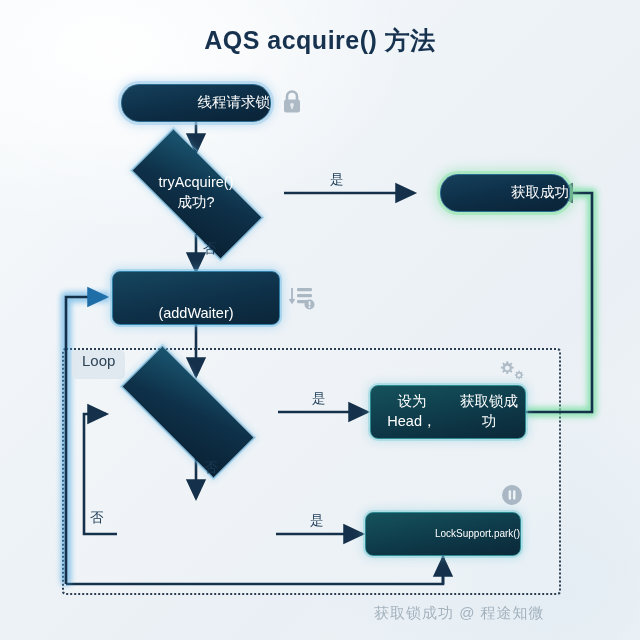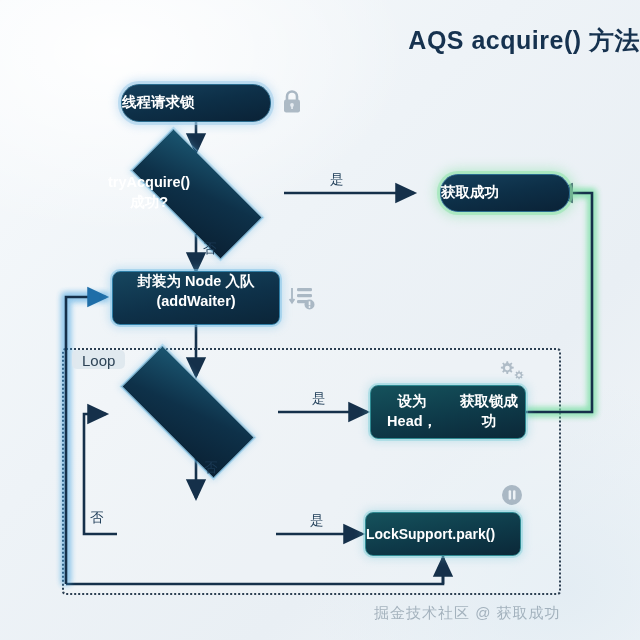--- a/index.html
+++ b/index.html
@@ -27,48 +27,47 @@
       radial-gradient(ellipse 420px 260px at 18% 8%, rgba(255,255,255,0.95), rgba(255,255,255,0) 70%),
       radial-gradient(ellipse 360px 300px at 88% 92%, rgba(226,236,243,0.9), rgba(255,255,255,0) 70%);
     pointer-events: none;
   }
 
   #title {
     position: absolute;
     left: 0;
     top: 24px;
     width: 640px;
-    text-align: right;
+    text-align: center;
     font-size: 25px;
     font-weight: bold;
     color: #16324f;
     letter-spacing: 0.5px;
     z-index: 20;
   }
 
   svg#wires {
     position: absolute;
     left: 0; top: 0;
     width: 640px;
     height: 640px;
     z-index: 4;
   }
 
   .node {
     position: absolute;
     z-index: 10;
     display: flex;
     align-items: center;
-    justify-content: flex-start;
+    justify-content: flex-end;
     text-align: center;
     color: #ffffff;
     font-size: 14.5px;
     line-height: 1.35;
     box-sizing: border-box;
-    font-weight: bold;
   }
 
   
   .pill {
     border-radius: 18px;
     background: linear-gradient(170deg, #16405c 0%, #0d2f47 50%, #0a2236 100%);
     border: 1px solid #2a6c8f;
   }
   .pill.glow-blue {
     box-shadow: 0 0 0 3px rgba(160,205,235,0.55), 0 0 10px 4px rgba(150,200,235,0.45);
@@ -105,48 +104,47 @@
     border: 1px solid #2f7ea6;
     box-shadow: 0 0 0 2px rgba(120,190,230,0.4), 0 0 9px 3px rgba(110,185,230,0.3);
   }
   .diamond-label {
     position: absolute;
     left: 0; top: 0;
     width: 100%;
     height: 100%;
     display: flex;
     align-items: center;
-    justify-content: flex-start;
+    justify-content: center;
     text-align: center;
     color: #ffffff;
     font-size: 14.5px;
     line-height: 1.35;
     z-index: 2;
-    font-weight: bold;
   }
 
   .edge-label {
     position: absolute;
     z-index: 12;
     font-size: 13.5px;
     color: #1b3a55;
     background: transparent;
   }
 
   .loop-box {
     position: absolute;
     z-index: 2;
     border: 2px dotted #2c3f52;
     border-radius: 4px;
     background: rgba(255,255,255,0.18);
   }
   .loop-tab {
     position: absolute;
     z-index: 6;
-    padding: 2px 10px 0 10px;
+    padding: 2px 10px 10px 10px;
     border-radius: 5px;
     background: rgba(222,231,238,0.92);
     color: #2d4356;
     font-size: 15px;
   }
 
   .icon {
     position: absolute;
     z-index: 12;
     opacity: 0.62;
@@ -266,21 +264,20 @@
         <div>成功?</div>
       </div>
     </div>
   </div>
 
   <div class="node pill glow-green" style="left:440px; top:174px; width:130px; height:38px;">
     <span>获取成功</span>
   </div>
 
   <div class="node rect" style="left:112px; top:271px; width:168px; height:54px; flex-direction:column;">
-    <div>封装为 Node 入队</div>
     <div>(addWaiter)</div>
   </div>
 
   <div class="icon" style="left:288px; top:285px;">
     <svg width="28" height="28" viewBox="0 0 28 28">
       <rect x="9" y="3" width="15" height="3.2" rx="1.3" fill="#8295a6"></rect>
       <rect x="9" y="9" width="15" height="3.2" rx="1.3" fill="#8295a6"></rect>
       <rect x="9" y="15" width="11" height="3.2" rx="1.3" fill="#8295a6"></rect>
       <path d="M4 3 L4 17 M1.6 14 L4 17.6 L6.4 14" stroke="#8295a6" stroke-width="1.8" fill="none"></path>
       <circle cx="21.5" cy="19.5" r="5" fill="#8295a6"></circle>
@@ -308,33 +305,33 @@
         <path d="M9.5 3.2 l1.6 0 0.35 1.9 1.35 0.56 1.5-1.2 1.15 1.15 -1.2 1.5 0.56 1.35 1.9 0.35 0 1.6 -1.9 0.35 -0.56 1.35 1.2 1.5 -1.15 1.15 -1.5-1.2 -1.35 0.56 -0.35 1.9 -1.6 0 -0.35-1.9 -1.35-0.56 -1.5 1.2 -1.15-1.15 1.2-1.5 -0.56-1.35 -1.9-0.35 0-1.6 1.9-0.35 0.56-1.35 -1.2-1.5 1.15-1.15 1.5 1.2 1.35-0.56z"></path>
         <circle cx="10.3" cy="10.1" r="2.4" fill="#eef3f7"></circle>
         <path d="M21.5 12.6 l1.1 0 0.24 1.3 0.92 0.38 1.02-0.82 0.78 0.78 -0.82 1.02 0.38 0.92 1.3 0.24 0 1.1 -1.3 0.24 -0.38 0.92 0.82 1.02 -0.78 0.78 -1.02-0.82 -0.92 0.38 -0.24 1.3 -1.1 0 -0.24-1.3 -0.92-0.38 -1.02 0.82 -0.78-0.78 0.82-1.02 -0.38-0.92 -1.3-0.24 0-1.1 1.3-0.24 0.38-0.92 -0.82-1.02 0.78-0.78 1.02 0.82 0.92-0.38z"></path>
         <circle cx="22.05" cy="17.15" r="1.6" fill="#eef3f7"></circle>
       </g>
     </svg>
   </div>
 
 
   <div class="node rect teal" style="left:365px; top:512px; width:156px; height:44px;">
-    <span style="font-size:14px;">LockSupport.park()</span>
+    <span style="font-size:10px;">LockSupport.park()</span>
   </div>
 
   <div class="icon" style="left:501px; top:484px;">
     <svg width="22" height="22" viewBox="0 0 22 22">
       <circle cx="11" cy="11" r="10" fill="#8295a6"></circle>
       <rect x="7.6" y="6.3" width="2.5" height="9.4" rx="1.1" fill="#eef3f7"></rect>
       <rect x="12" y="6.3" width="2.5" height="9.4" rx="1.1" fill="#eef3f7"></rect>
     </svg>
   </div>
 
   <div class="edge-label" style="left:330px; top:171px;">是</div>
   <div class="edge-label" style="left:203px; top:240px;">否</div>
   <div class="edge-label" style="left:312px; top:390px;">是</div>
   <div class="edge-label" style="left:204px; top:459px;">否</div>
   <div class="edge-label" style="left:310px; top:512px;">是</div>
   <div class="edge-label" style="left:90px; top:509px;">否</div>
 
-  <div class="watermark" style="left:374px; top:604px;">掘金技术社区 @ 获取成功</div>
+  <div class="watermark" style="left:374px; top:604px;">获取锁成功 @ 程途知微</div>
 
 </div>
 
 </body></html>

